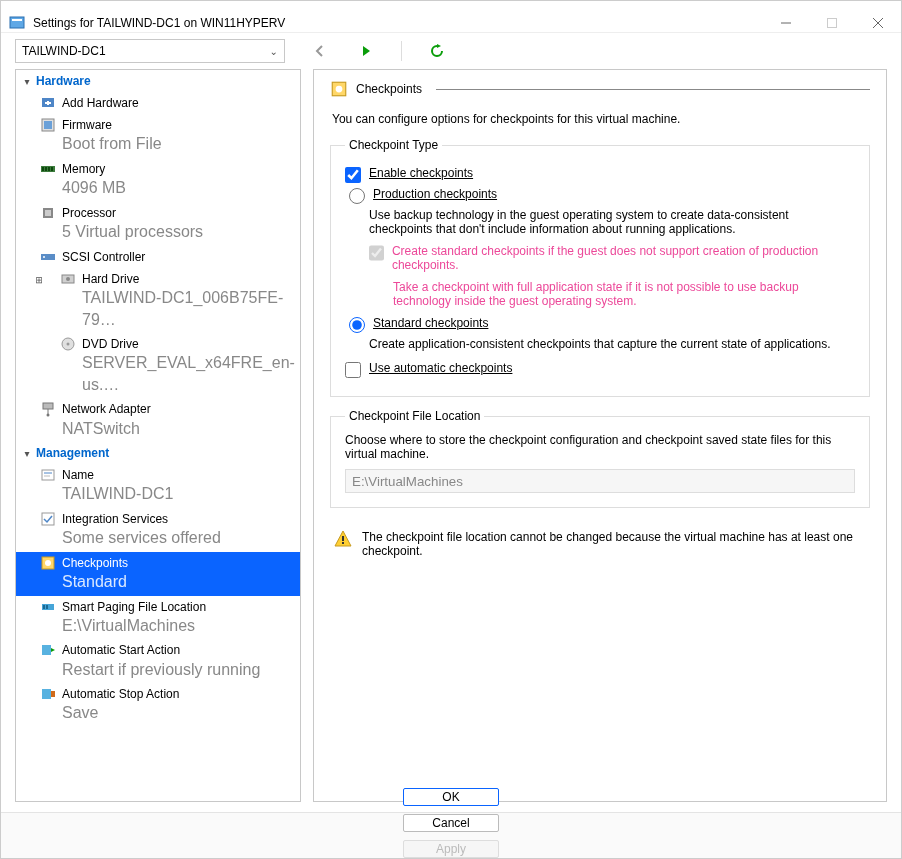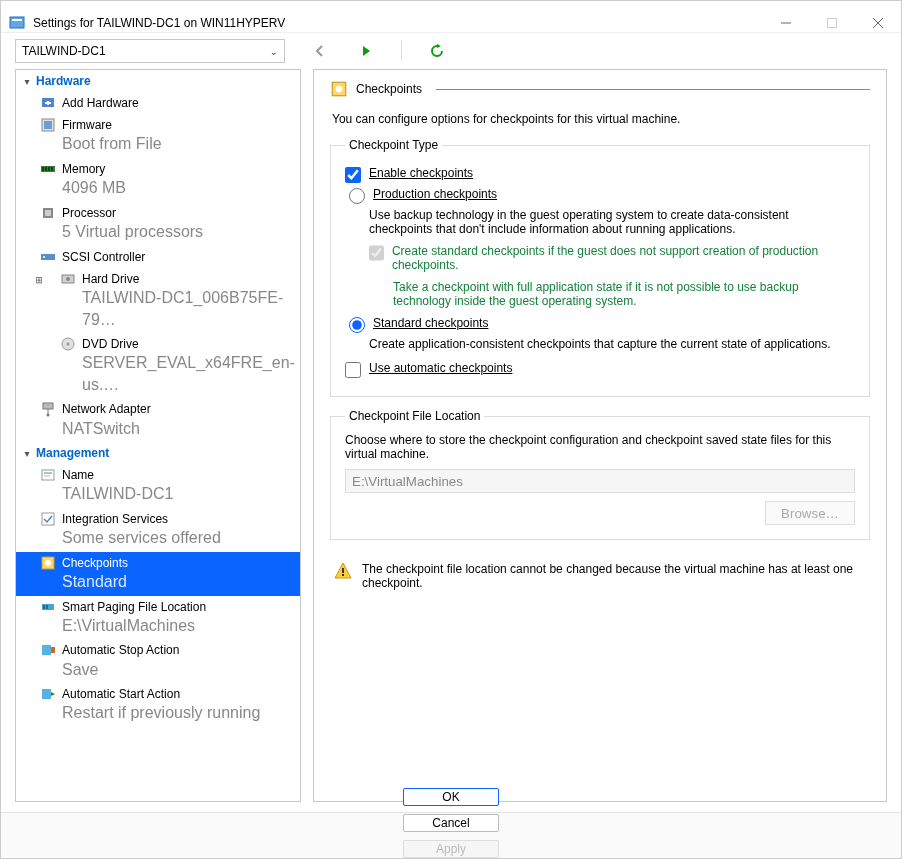--- a/index.html
+++ b/index.html
@@ -132,21 +132,21 @@
     gap:8px;
     margin:4px 0;
     text-decoration:underline;
   }
   input[type=checkbox], input[type=radio] {
     accent-color:#0a64ff;
     width:16px; height:16px;
     margin:1px 0 0 0;
   }
   .sub-desc { margin-left:24px; color:#000; margin-bottom:8px; }
-  .sub-desc.disabled, .disabled-text { color:#15803d; }
+  .sub-desc.disabled, .disabled-text { color:#ec4899; }
   .nested-check { margin-left:24px; display:flex; gap:8px; align-items:flex-start; margin-bottom:8px; }
   .nested-check input[disabled] { accent-color:#999; }
   .path-input {
     width:100%;
     height:24px;
     border:1px solid #ddd;
     background:#f6f6f6;
     color:#888;
     padding:0 6px;
     margin-top:8px;
@@ -381,35 +381,35 @@
           <rect x="6" y="6" width="2" height="4" fill="#1b6a94"></rect>
         </svg>
       <div class="labels">
           <span class="primary">Smart Paging File Location</span>
           <span class="secondary">E:\VirtualMachines</span>
         </div>
     </div>
     <div class="tree-item">
       <svg class="icon" viewBox="0 0 16 16">
           <rect x="2" y="3" width="9" height="10" fill="#58b2e0"></rect>
+          <path d="M11 6 L15 8 L11 10 Z" fill="#0a9d0a"></path>
+        </svg>
+      <div class="labels">
+          <span class="primary">Automatic Start Action</span>
+          <span class="secondary">Restart if previously running</span>
+        </div>
+    </div>
+    <div class="tree-item">
+      <svg class="icon" viewBox="0 0 16 16">
+          <rect x="2" y="3" width="9" height="10" fill="#58b2e0"></rect>
           <rect x="11" y="5" width="4" height="6" fill="#d06a1a"></rect>
         </svg>
       <div class="labels">
           <span class="primary">Automatic Stop Action</span>
           <span class="secondary">Save</span>
-        </div>
-    </div>
-    <div class="tree-item">
-      <svg class="icon" viewBox="0 0 16 16">
-          <rect x="2" y="3" width="9" height="10" fill="#58b2e0"></rect>
-          <path d="M11 6 L15 8 L11 10 Z" fill="#0a9d0a"></path>
-        </svg>
-      <div class="labels">
-          <span class="primary">Automatic Start Action</span>
-          <span class="secondary">Restart if previously running</span>
         </div>
     </div>
   </div>
 
   <div class="rightpanel">
     <div class="rp-heading">
       <svg class="h-icon" viewBox="0 0 16 16">
           <rect x="2" y="2" width="12" height="12" fill="#ffd768" stroke="#c79a20"></rect>
           <circle cx="8" cy="8" r="3" fill="#fff"></circle>
         </svg>
@@ -445,23 +445,20 @@
       <div class="checkbox-row" style="margin-top:10px;">
         <input type="checkbox" style="">
         <label>Use automatic checkpoints</label>
       </div>
     </fieldset>
 
     <fieldset class="group">
       <legend>Checkpoint File Location</legend>
       <div>Choose where to store the checkpoint configuration and checkpoint saved state files for this virtual machine.</div>
       <input class="path-input" disabled="" value="E:\VirtualMachines" style="">
-      <div class="browse-row">
-        <button class="browse-btn" disabled="">Browse…</button>
-      </div>
     </fieldset>
 
     <div class="warning-row">
       <svg class="warn-icon" viewBox="0 0 18 18">
           <path d="M9 1 L17 16 H1 Z" fill="#ffcf33" stroke="#c79a20"></path>
           <rect x="8" y="6" width="2" height="5" fill="#333"></rect>
           <rect x="8" y="12" width="2" height="2" fill="#333"></rect>
         </svg>
       <div>The checkpoint file location cannot be changed because the virtual machine has at least one checkpoint.</div>
     </div>

